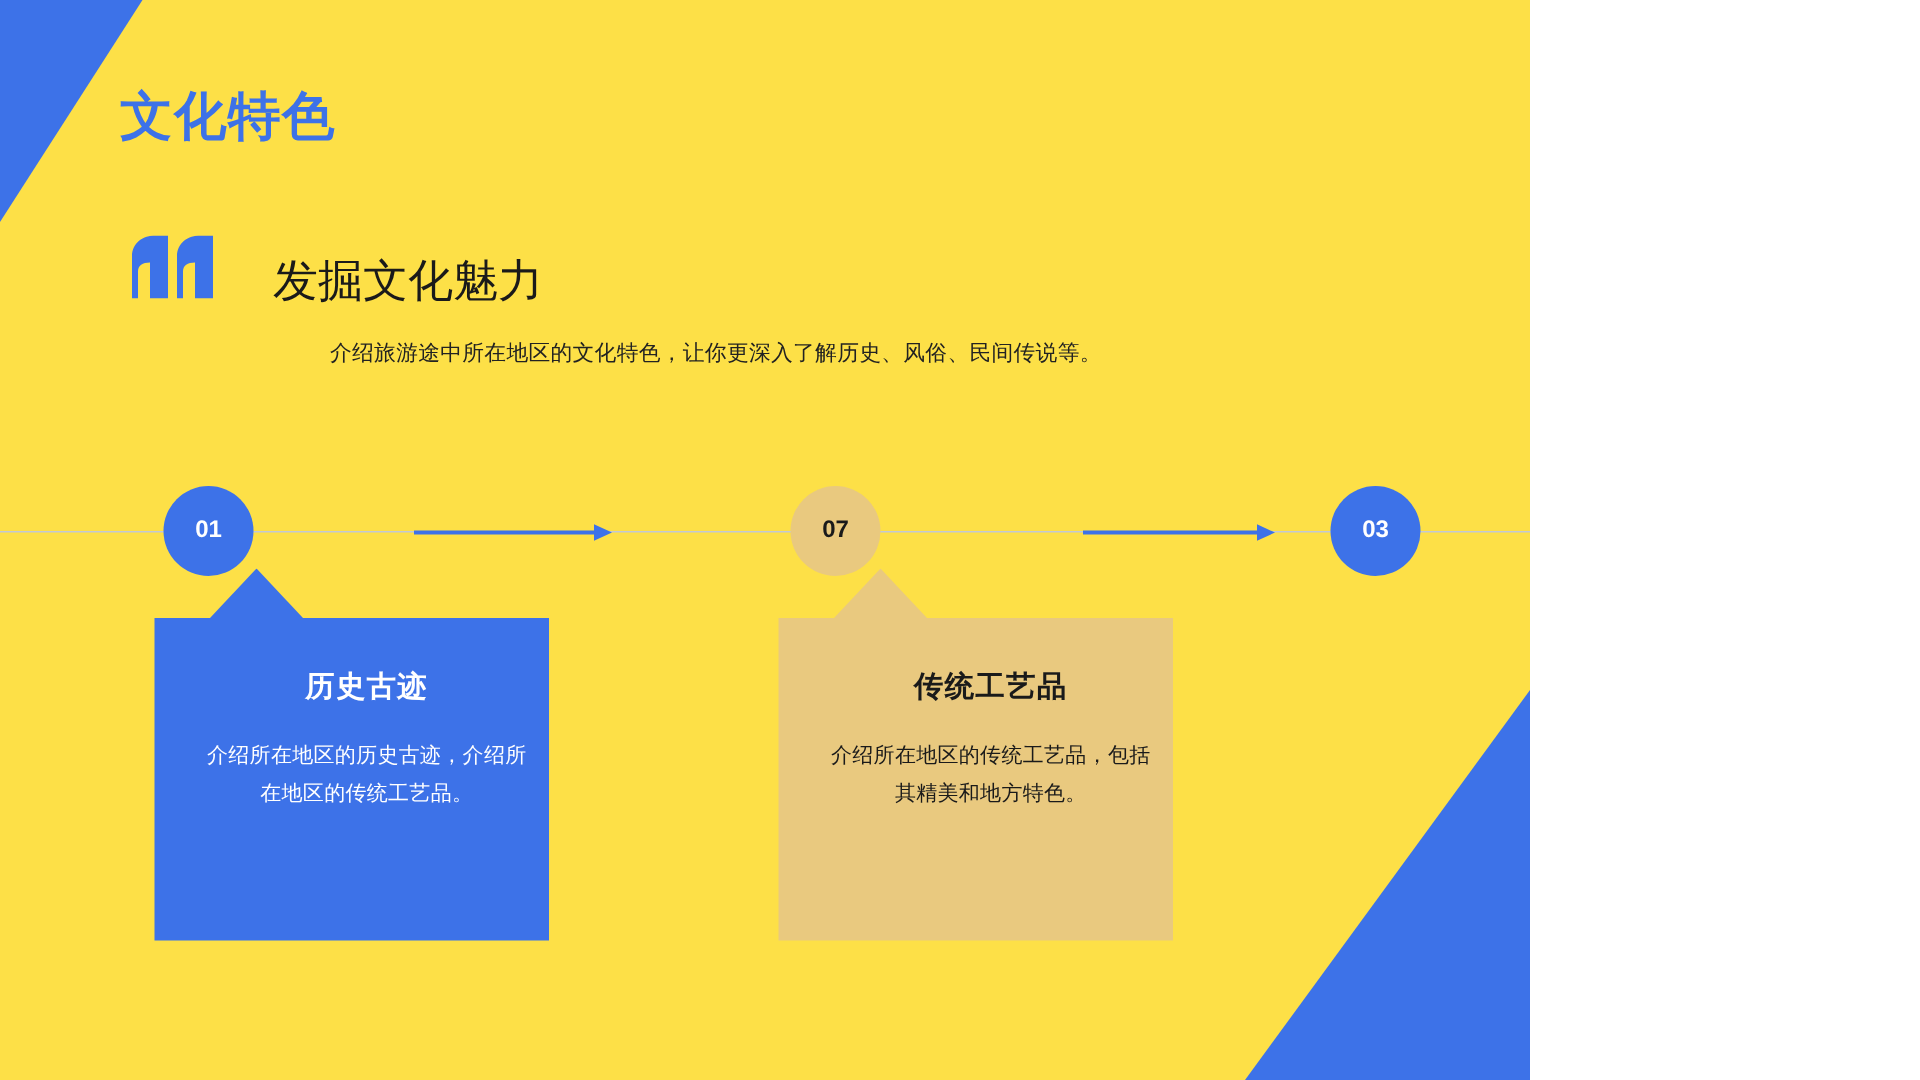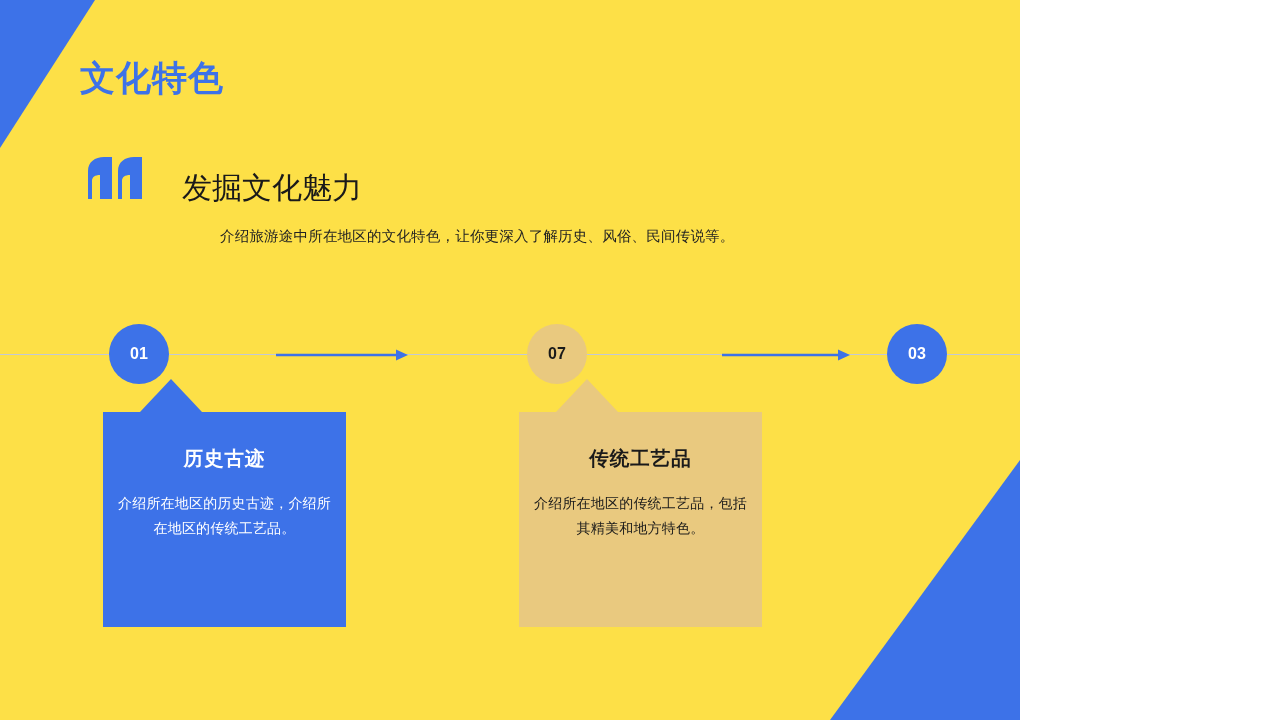--- a/index.html
+++ b/index.html
@@ -115,20 +115,21 @@
   .marker.blue  { background: #3d72e8; color: #ffffff; }
   .marker.amber { background: #e9c97f; color: #1a1a1a; }
 
   
   .card {
     position: absolute;
     width: 243px;
     top: 412px;
     height: 215px;
     text-align: center;
+    padding-left: 20px;
   }
   .card.blue  { background: #3d72e8; }
   .card.amber { background: #e9c97f; }
 
   .card-notch {
     position: absolute;
     top: -33px;
     left: 37px;
     width: 62px;
     height: 33px;

